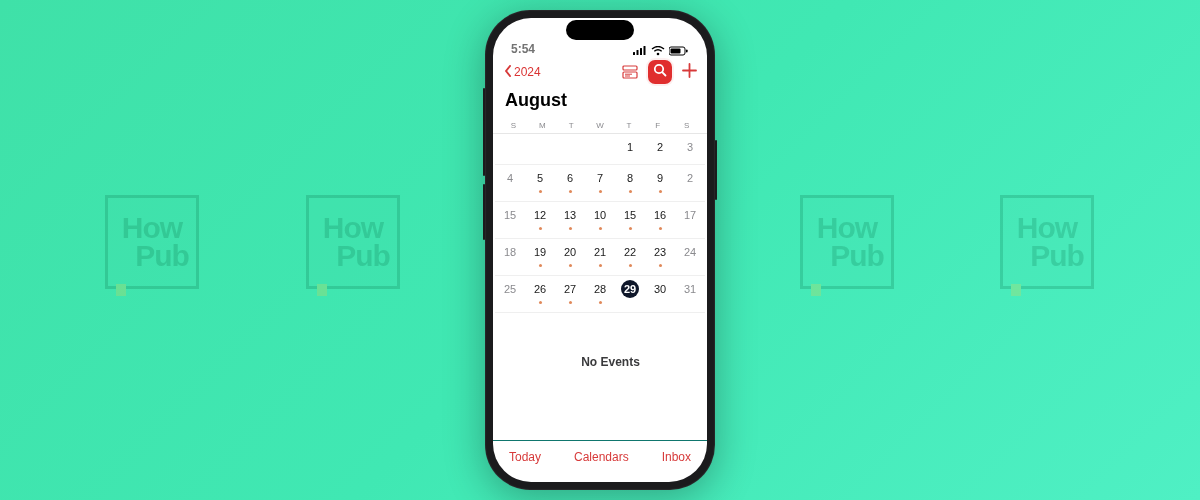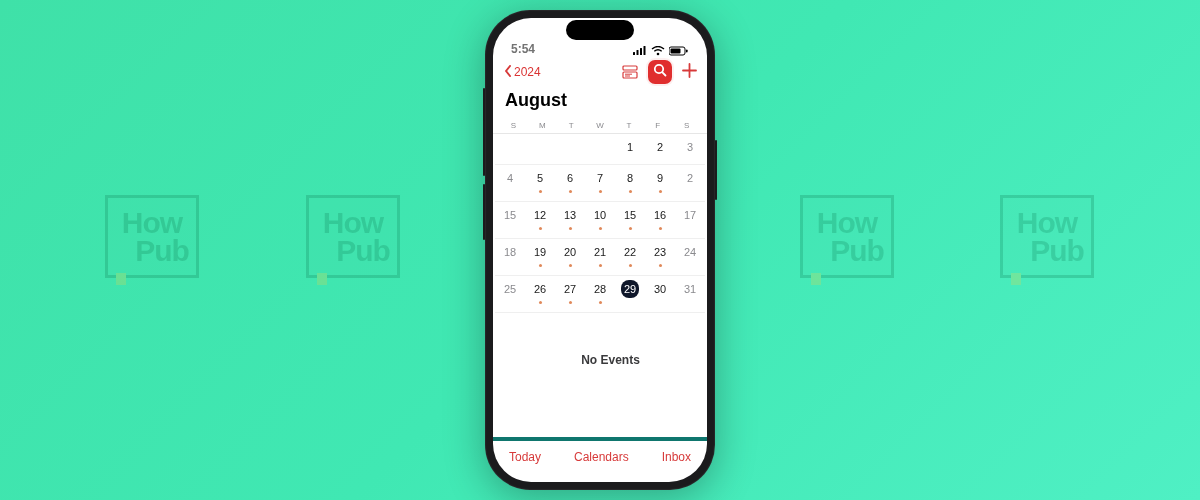--- a/index.html
+++ b/index.html
@@ -6,21 +6,21 @@
 
     body {
       font-family: -apple-system, BlinkMacSystemFont, "SF Pro Text", "Helvetica Neue", Arial, sans-serif;
       background: linear-gradient(135deg, #3fe1a8 0%, #40e8b3 50%, #4ff0c4 100%);
       width: 1200px; height: 500px; position: relative; overflow: hidden;
     }
 
     
     .watermark { position: absolute; opacity: .25; }
     .wm-box {
-      width: 94px; height: 83px; border: 3px solid #0d7a52;
+      width: 94px; height: 94px; border: 3px solid #0d7a52;
       background: rgba(73,210,166,.4); position: relative;
       display: flex; flex-direction: column; align-items: center; justify-content: center;
       line-height: .92;
     }
     .wm-box .t1 {
       font-size: 30px; font-weight: 700; color: #0d7a52; letter-spacing: -1px;
     }
     .wm-box .t2 {
       font-size: 30px; font-weight: 700; color: #0d7a52; letter-spacing: -1px;
       display: flex; align-items: center; margin-left: 20px;
@@ -85,27 +85,27 @@
       padding: 4px 0 3px; }
 
     
     .grid { padding: 0 2px; }
     .week { display: flex; border-bottom: 1px solid #efefef; }
     .day { flex:1; display:flex; flex-direction:column; align-items:center;
       padding:4px 0 8px; font-size:11px; color:#8a8a8e; }
     .day.this-month { color:#1a1a1a; font-weight:500; }
     .day .dot { width:3px; height:3px; border-radius:50%; background:#e0895a; margin-top:3px; }
     .day .num { width:18px; height:18px; line-height:18px; text-align:center; border-radius:9px; }
-    .day.today .num { background:#0f172a; color:#fff; font-weight:400;border-radius:8px; }
+    .day.today .num { background:#0f172a; color:#fff; font-weight:700; }
 
     .no-events { flex:1; display:flex; align-items:center; justify-content:center;
       font-size:12px; font-weight:600; color:#3a3a3c; padding-bottom:30px;padding-left:21px; }
 
     
-    .toolbar { border-top: 4px solid #0f766e; display:flex; justify-content:space-between;
+    .toolbar { border-top: 1px solid #0f766e; display:flex; justify-content:space-between;
       align-items:center; padding: 9px 16px 18px; font-size:12px; color:#d73a3a; }
     .toolbar span { }
   </style>
 </head>
 <body>
 
 <div class="watermark wm1">
   <div class="wm-box">
       <div class="t1">How</div>
       <div class="t2">Pub</div>

